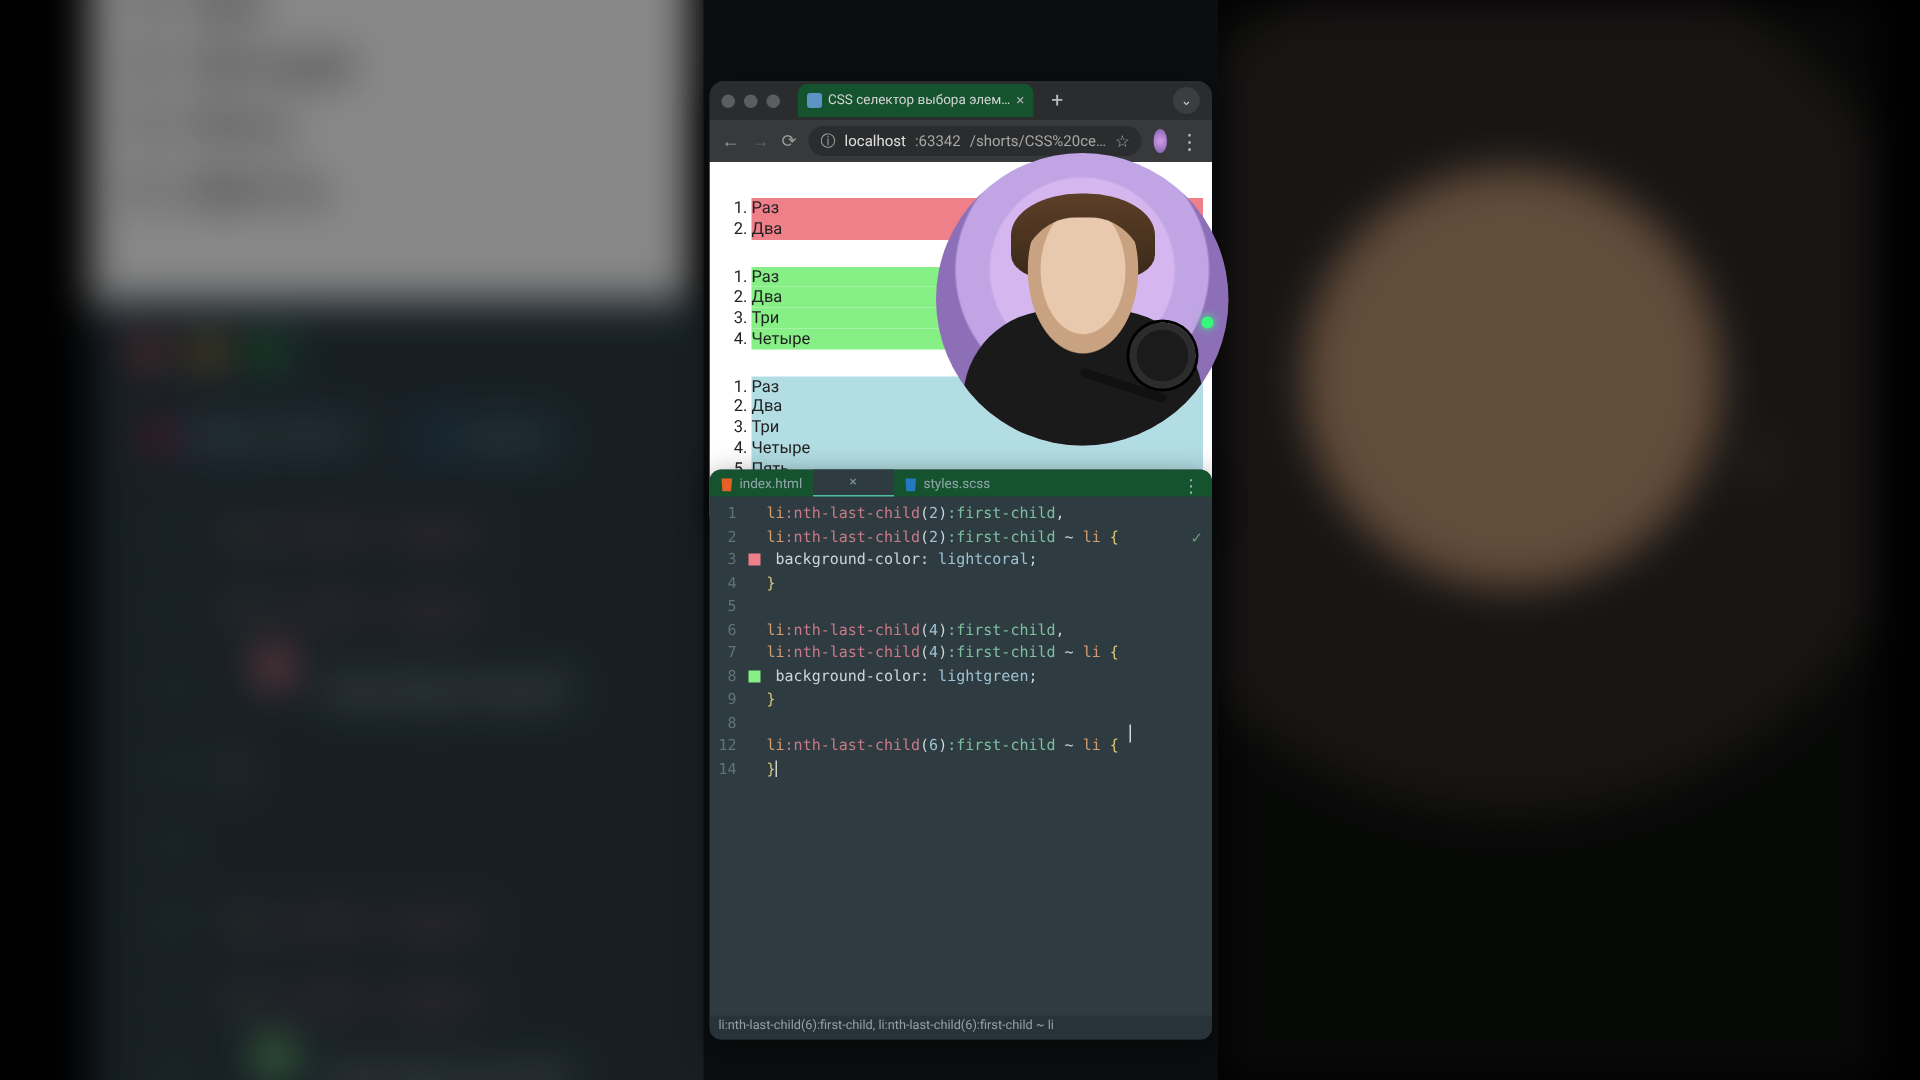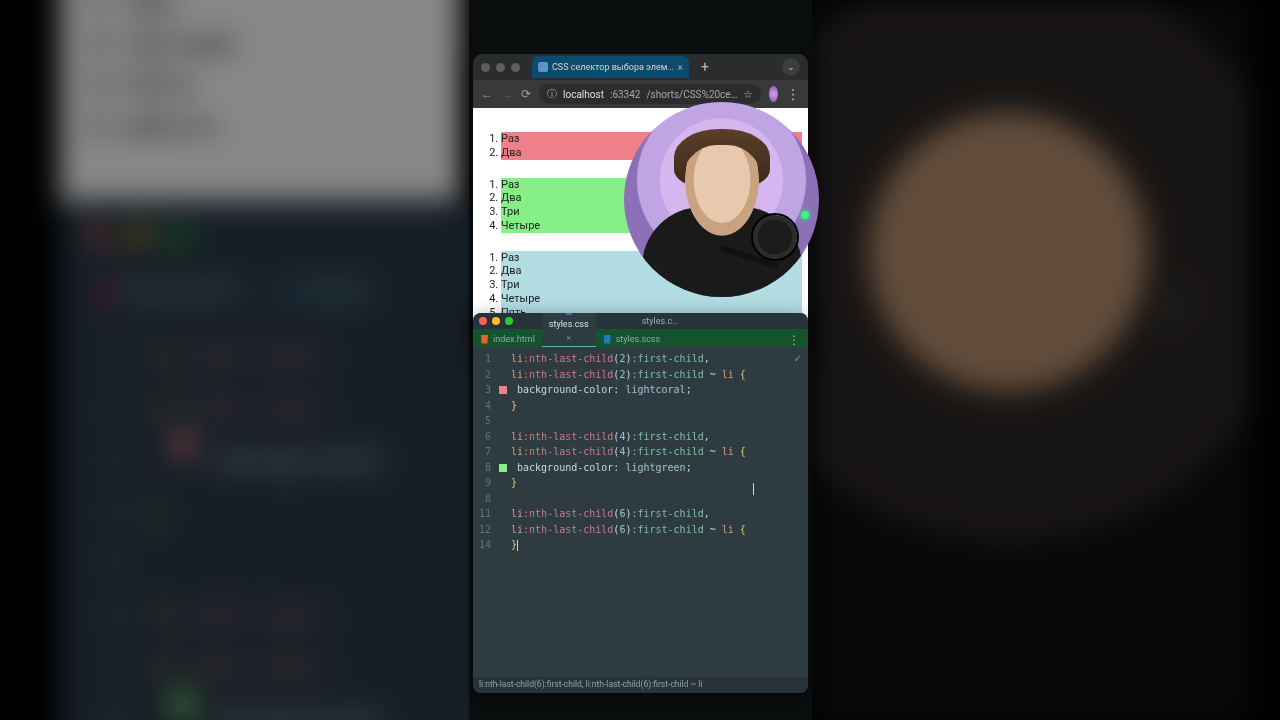--- a/index.html
+++ b/index.html
@@ -44,21 +44,21 @@
 
   
   .browser {
     position: absolute; left: 4px; top: 54px; width: 335px;
     background: #2f3132; border-radius: 10px 10px 0 0; overflow: hidden;
     box-shadow: 0 6px 20px rgba(0,0,0,.5);
   }
   .tabstrip { height: 26px; background: #2a2c2d; display:flex; align-items:center; padding:0 8px; gap:6px; }
   .tls { display:flex; gap:6px; margin-right:6px; }
   .tl { width:9px; height:9px; border-radius:50%; background:#5b5d5e; }
-  .btab { background:#0c4a6e; height:22px; border-radius:6px 6px 0 0; display:flex; align-items:center; padding:0 6px; gap:4px; font-size:9px; color:#d4d4d4; }
+  .btab { background:#14532d; height:22px; border-radius:6px 6px 0 0; display:flex; align-items:center; padding:0 6px; gap:4px; font-size:9px; color:#d4d4d4; }
   .btab .fav { width:10px; height:10px; background:#5b94c5; border-radius:2px; }
   .btab .x { color:#aaa; font-size:10px; }
   .newtab { color:#bbb; font-size:14px; padding:0 6px; }
   .tabdrop { margin-left:auto; width:18px; height:18px; border-radius:50%; background:#3b3d3e; color:#ccc; font-size:9px; display:flex; align-items:center; justify-content:center; }
   .addrbar { height:28px; background:#37393a; display:flex; align-items:center; padding:0 8px; gap:8px; font-size:10px; color:#cfcfcf; }
   .nav-ico { color:#9b9b9b; font-size:12px; }
   .urlbox { flex:1; background:#2a2c2d; border-radius:14px; height:20px; display:flex; align-items:center; padding:0 8px; gap:6px; }
   .urlbox .secure { color:#aaa; font-size:10px; }
   .urlbox .host { color:#e0e0e0; }
   .urlbox .path { color:#a7a7a7; }
@@ -244,26 +244,20 @@
   <div class="cam">
     <div class="body"></div>
     <div class="hair"></div>
     <div class="head"></div>
     <div class="headset"></div>
     <div class="micboom"></div>
     <div class="led"></div>
   </div>
 
   <div class="editor">
-    <div class="etitle">
-      <span class="d dr"></span>
-      <span class="d dy"></span>
-      <span class="d dg"></span>
-      <span class="fname">styles.c…</span>
-    </div>
     <div class="etabs" id="editor-tabs">
         <div class="etab ">
      <span class="fic fic-html"></span>
      <span>index.html</span>
 
    </div>
         <div class="etab active">
      <span class="fic fic-css"></span>
      <span>styles.css</span>
      <span class="x">×</span>
@@ -311,24 +305,20 @@
             </div>
         <div class="codeline">
               <span class="n">9</span>
               <span><span class="sw"></span><span class="tok-brace">}</span></span>
             </div>
         <div class="codeline">
               <span class="n">8</span>
               <span><span class="sw"></span></span>
             </div>
         <div class="codeline">
-              <span class="n">11</span>
-              <span><span class="sw"></span><span class="tok-tag">li</span><span class="tok-pseudo">:nth-last-child</span><span class="tok-punc">(</span><span class="tok-val">6</span><span class="tok-punc">)</span><span class="tok-pseudo2">:first-child</span><span class="tok-punc">,</span></span>
-            </div>
-        <div class="codeline">
               <span class="n">12</span>
               <span><span class="sw"></span><span class="tok-tag">li</span><span class="tok-pseudo">:nth-last-child</span><span class="tok-punc">(</span><span class="tok-val">6</span><span class="tok-punc">)</span><span class="tok-pseudo2">:first-child</span><span class="tok-op"> ~ </span><span class="tok-tag">li</span><span class="tok-brace"> {</span></span>
             </div>
         <div class="codeline">
               <span class="n">14</span>
               <span><span class="sw"></span><span class="tok-brace">}</span><span class="cursor"></span></span>
             </div>
       </div>
     <div class="caret-editor"></div>
     <div class="breadcrumb">li:nth-last-child(6):first-child, li:nth-last-child(6):first-child ~ li</div>

